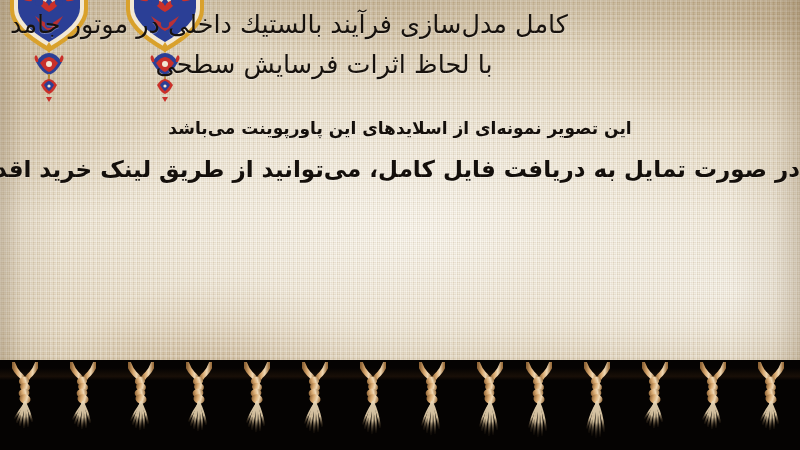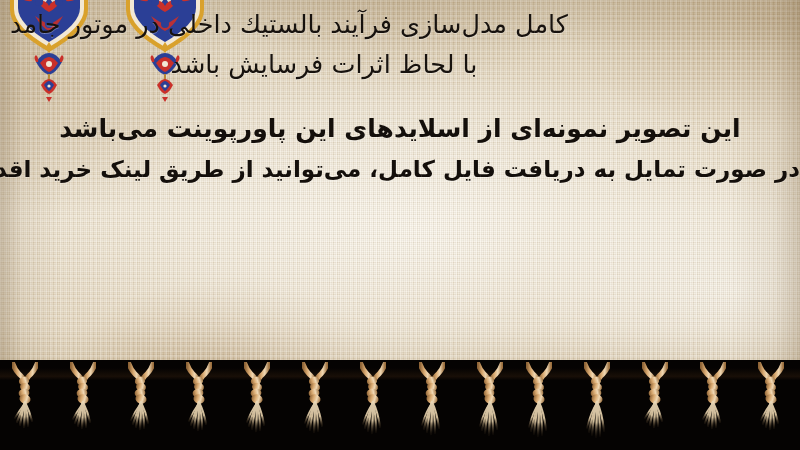--- a/index.html
+++ b/index.html
@@ -140,21 +140,21 @@
     font-weight: 700;
     font-size: 20px;
     line-height: 41px;
     color: #140f0b;
     white-space: nowrap;
     direction: rtl;
     unicode-bidi: isolate;
     letter-spacing: -0.2px;
     text-shadow: 0 1px 0 rgba(255,255,255,0.22);
   }
-  .body-line.b1 { font-size: 25px; }
+  .body-line.b1 { font-size: 17px; }
   .body-line.b2 { font-size: 19.5px; }
   .body-line.b3 { font-size: 23px; }
 
   
   .fringe-band {
     position: absolute;
     left: 0;
     top: 360px;
     width: 800px;
     height: 90px;
@@ -279,21 +279,21 @@
         <circle cx="0" cy="1" r="1.6" fill="#f2e8d4"></circle>
       </g>
       <path d="M40 143 L43 148 L46 143 Z" fill="#c9302a"></path>
     </svg>
   </div>
 
   <div class="text-layer">
 
     <div class="title-block">
       <div class="title-line l1">کامل مدل‌سازی فرآیند بالستیك داخلی در موتور جامد</div>
-      <div class="title-line l2">با لحاظ اثرات فرسایش باشد</div>
+      <div class="title-line l2">با لحاظ اثرات فرسایش سطحی</div>
     </div>
 
     <div class="body-block">
       <div class="body-line b1">این تصویر نمونه‌ای از اسلایدهای این پاورپوینت می‌باشد</div>
       <div class="body-line b3">در صورت تمایل به دریافت فایل کامل، می‌توانید از طریق لینک خرید اقدام فرمایید</div>
     </div>
 
   </div>
 
   <div class="fringe-band">

